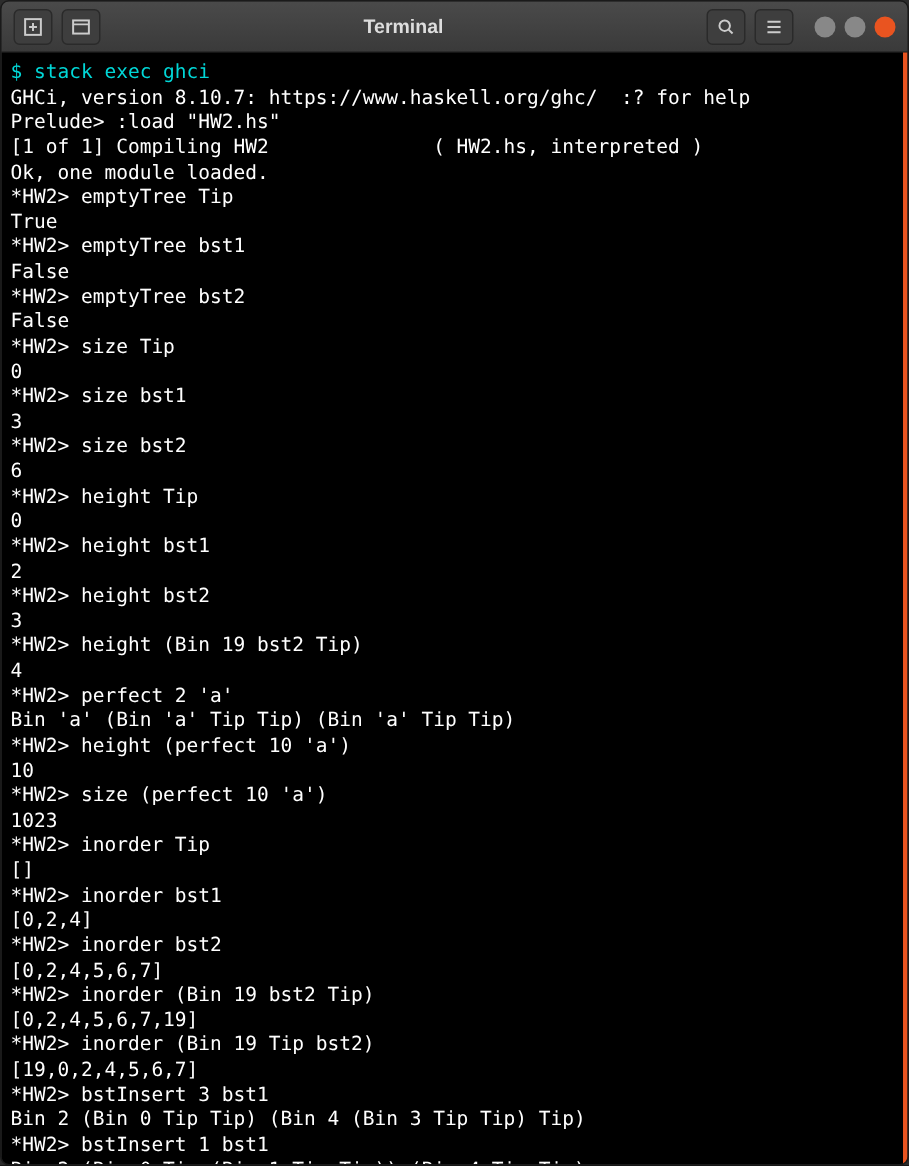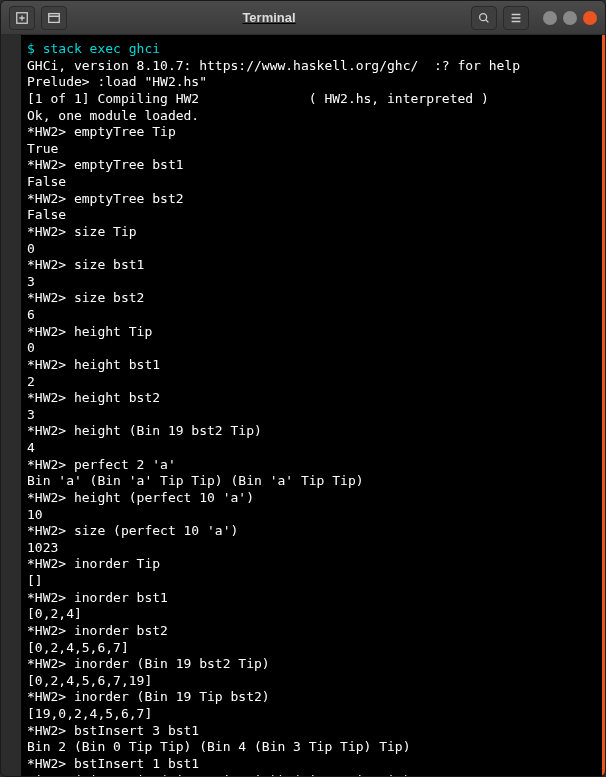--- a/index.html
+++ b/index.html
@@ -11,21 +11,20 @@
       overflow: hidden;
     }
     .window {
       width: 100%;
       height: 100%;
       display: flex;
       flex-direction: column;
       border: 1px solid #1a1a1a;
       border-radius: 6px;
       overflow: hidden;
-      text-decoration: underline;
     }
     .titlebar {
       height: 34px;
       background: linear-gradient(#4a4a4a, #3a3a3a);
       display: flex;
       align-items: center;
       padding: 0 8px;
       gap: 6px;
       border-bottom: 1px solid #2a2a2a;
     }
@@ -76,21 +75,20 @@
     .wc-min { background: #888; }
     .wc-max { background: #888; }
     .wc-close { background: #e95420; }
     .terminal-body {
       flex: 1;
       background: #000;
       padding: 6px 6px 6px 6px;
       overflow: hidden;
       position: relative;
       border-right: 3px solid #e95420;
-      margin-left: 20px;
     }
     .terminal-content {
       font-family: 'DejaVu Sans Mono', 'Ubuntu Mono', monospace;
       font-size: 13px;
       line-height: 1.28;
       color: #fff;
       white-space: pre;
     }
     .line { white-space: pre; }
     .cyan { color: #00d7d7; }

